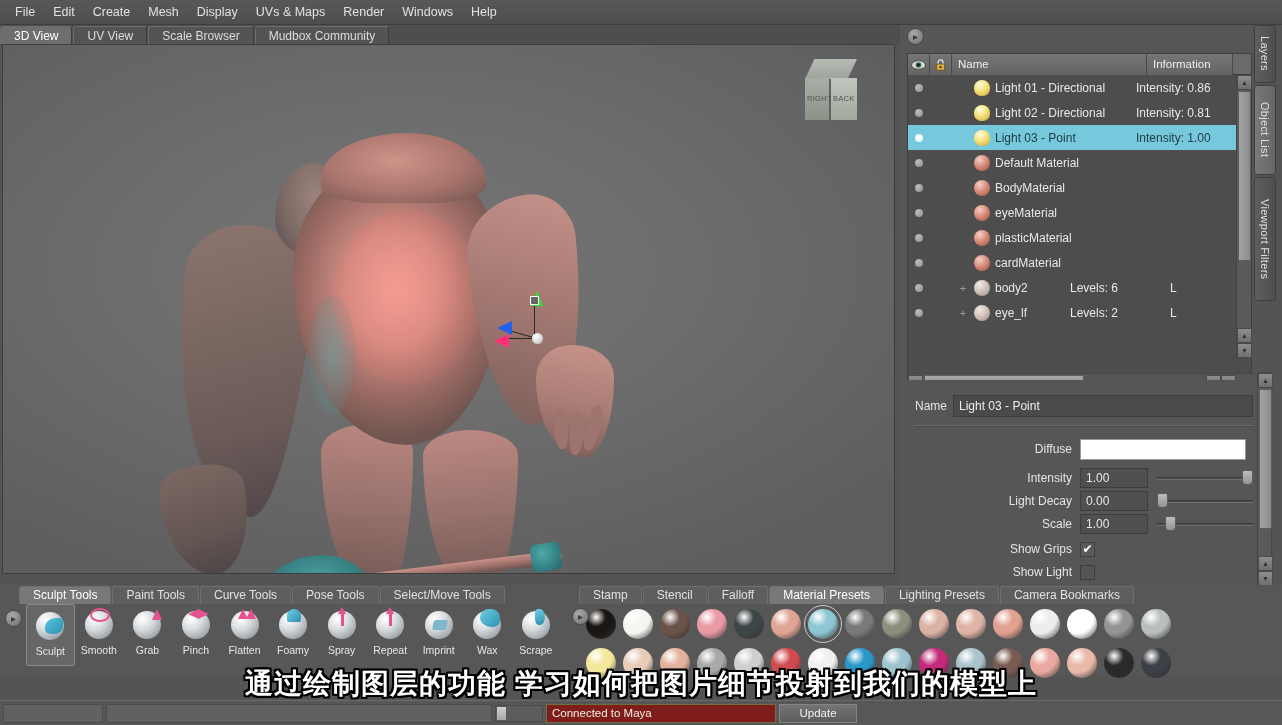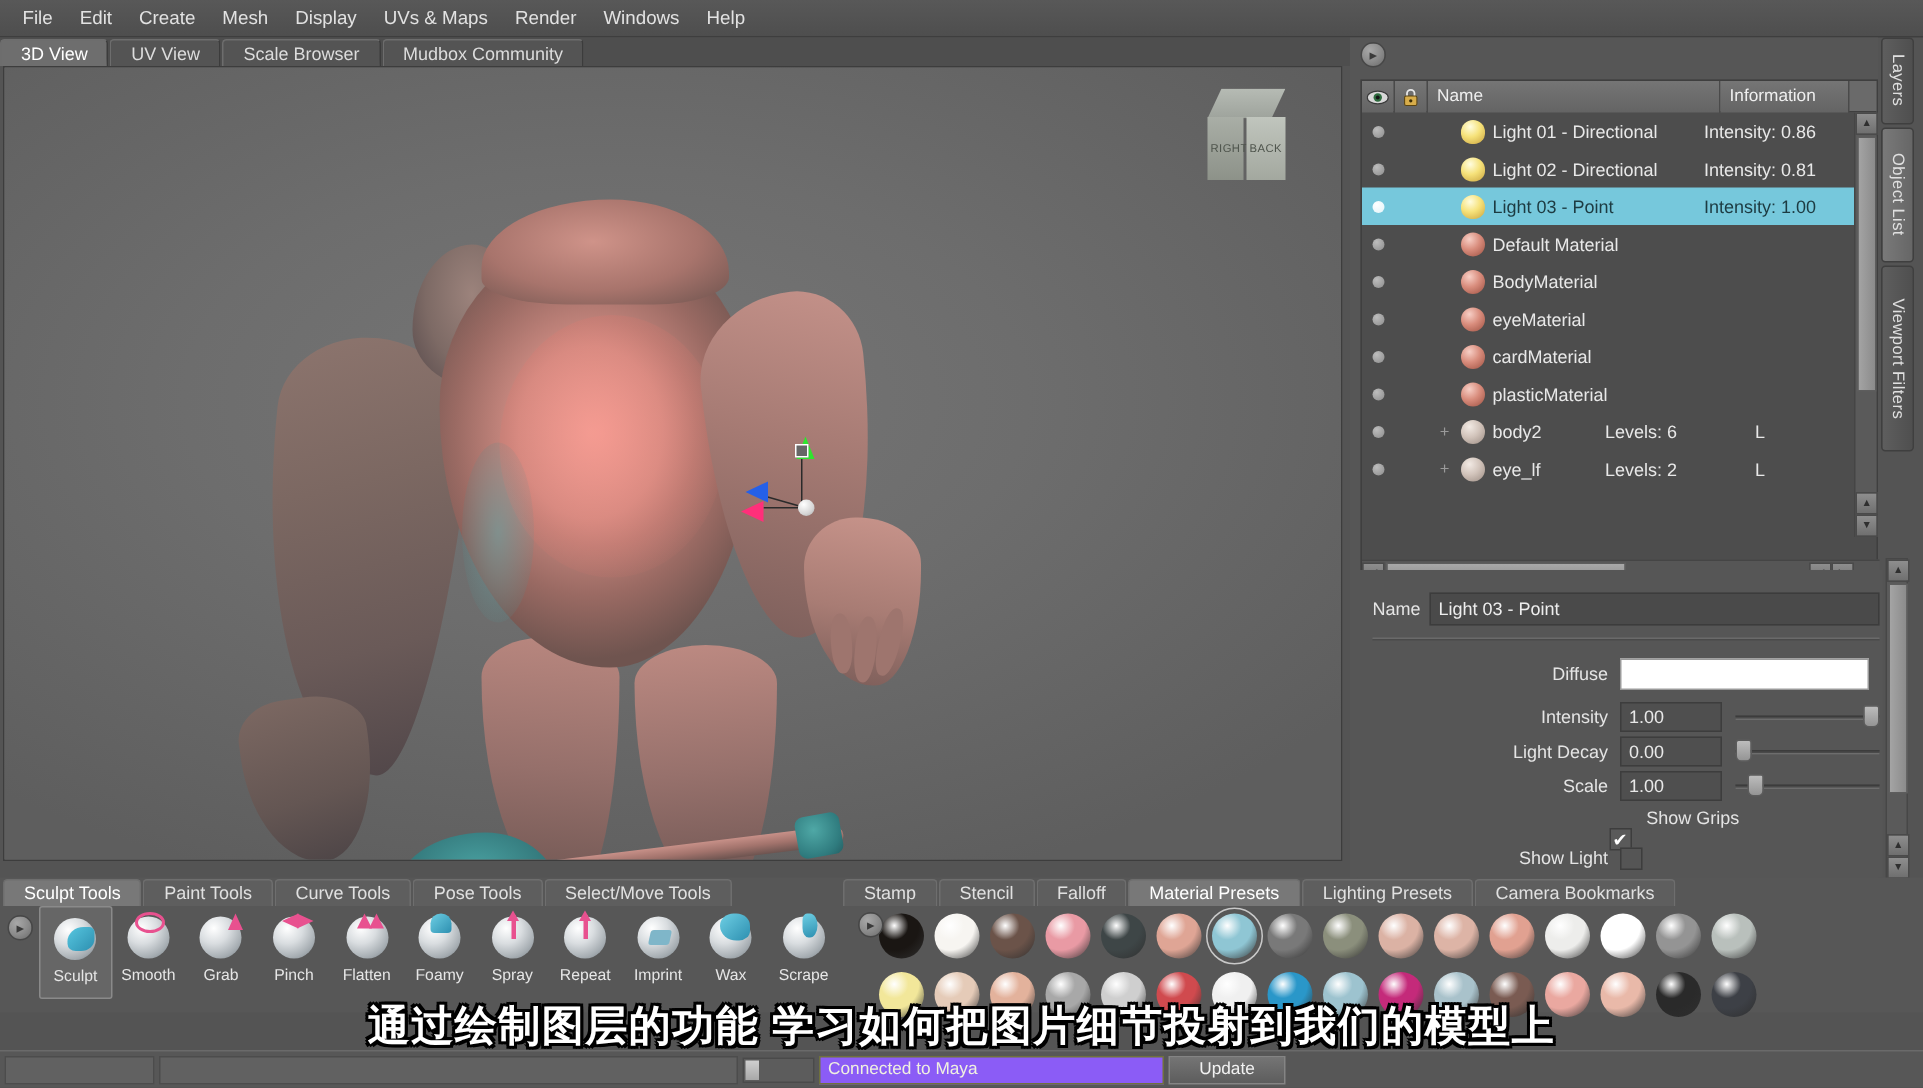--- a/index.html
+++ b/index.html
@@ -299,21 +299,21 @@
   }
   .chk.on { background: #5a5a5a; }
   .props-vscroll {
     position: absolute; left: 1257px; top: 372px; width: 15px; height: 215px;
     background: #5a5a5a; border: 1px solid #474747;
   }
 
   
   .tray-left { position: absolute; left: 0; top: 585px; width: 560px; height: 90px; background: #575757; }
   .tray-right { position: absolute; left: 560px; top: 585px; width: 722px; height: 90px; background: #575757; }
-  .traytabs { display: flex; align-items: flex-end; height: 19px; padding-left: 2px; }
+  .traytabs { display: flex; align-items: flex-end; height: 19px; padding-left: 19px; }
   .ttab {
     height: 18px; line-height: 17px; padding: 0 13px; font-size: 12px;
     background: #5e5e5e; color: #e0e0e0;
     border: 1px solid #6e6e6e; border-bottom: none;
     border-top-left-radius: 3px; border-top-right-radius: 3px;
     margin-right: 1px; cursor: default; white-space: nowrap;
   }
   .ttab.active { background: #787878; color: #fff; }
   .tools {
     position: relative; display: flex; align-items: flex-start;
@@ -373,21 +373,21 @@
   }
   .sb-prog {
     width: 48px; height: 17px; background: #5c5c5c; border: 1px solid #4a4a4a;
     position: relative;
   }
   .sb-prog i {
     position: absolute; left: 1px; top: 1px; width: 9px; bottom: 1px;
     background: linear-gradient(180deg,#cfcfcf,#a8a8a8); display: block;
   }
   .sb-conn {
-    background: #8b5cf6; border: 1px solid #6f713c; color: #f0f0e0;
+    background: #7f1d1d; border: 1px solid #6f713c; color: #f0f0e0;
   }
   .sb-update {
     background: linear-gradient(180deg,#747474,#5d5d5d); border: 1px solid #848484;
     color: #f2f2f2; cursor: pointer; justify-content: center;
   }
 </style>
 </head>
 <body>
 
 <div id="app">
@@ -541,31 +541,31 @@
             <div class="ol-name">eyeMaterial</div>
             <div class="ol-info"></div>
           </div>
           <div class="ol-row">
             <div class="ol-bullet">
               <i></i>
             </div>
             <div class="ol-lockcol"></div>
             <div class="ol-indent"></div>
             <span class="ol-icon ic-mat"></span>
-            <div class="ol-name">cardMaterial</div>
+            <div class="ol-name">plasticMaterial</div>
             <div class="ol-info"></div>
           </div>
           <div class="ol-row">
             <div class="ol-bullet">
               <i></i>
             </div>
             <div class="ol-lockcol"></div>
             <div class="ol-indent"></div>
             <span class="ol-icon ic-mat"></span>
-            <div class="ol-name">plasticMaterial</div>
+            <div class="ol-name">cardMaterial</div>
             <div class="ol-info"></div>
           </div>
           <div class="ol-row">
             <div class="ol-bullet">
               <i></i>
             </div>
             <div class="ol-lockcol"></div>
             <div class="ol-indent">+</div>
             <span class="ol-icon ic-mesh"></span>
             <div class="ol-name">body2</div>
@@ -646,21 +646,21 @@
 
     <div class="prow" style="top:133px;">
       <span class="plabel">Scale</span>
       <div class="numfield">1.00</div>
       <div class="slider">
         <div class="sl-track"></div>
         <div class="sl-knob" style="left:8px;"></div>
       </div>
     </div>
 
-    <div class="prow" style="top:158px;flex-direction:column;">
+    <div class="prow" style="top:158px;">
       <span class="plabel">Show Grips</span>
       <div class="chk on">✔</div>
     </div>
 
     <div class="prow" style="top:181px;">
       <span class="plabel">Show Light</span>
       <div class="chk"></div>
     </div>
   </div>
 

